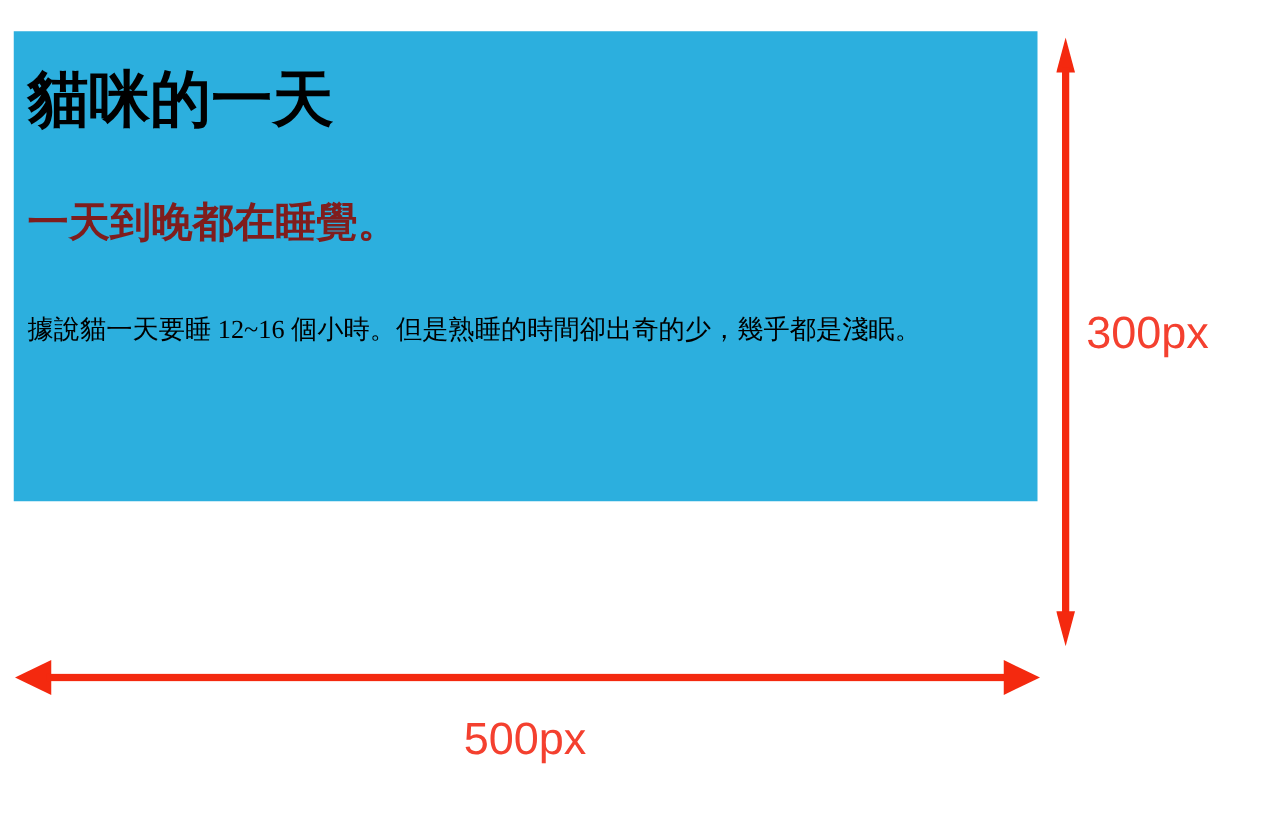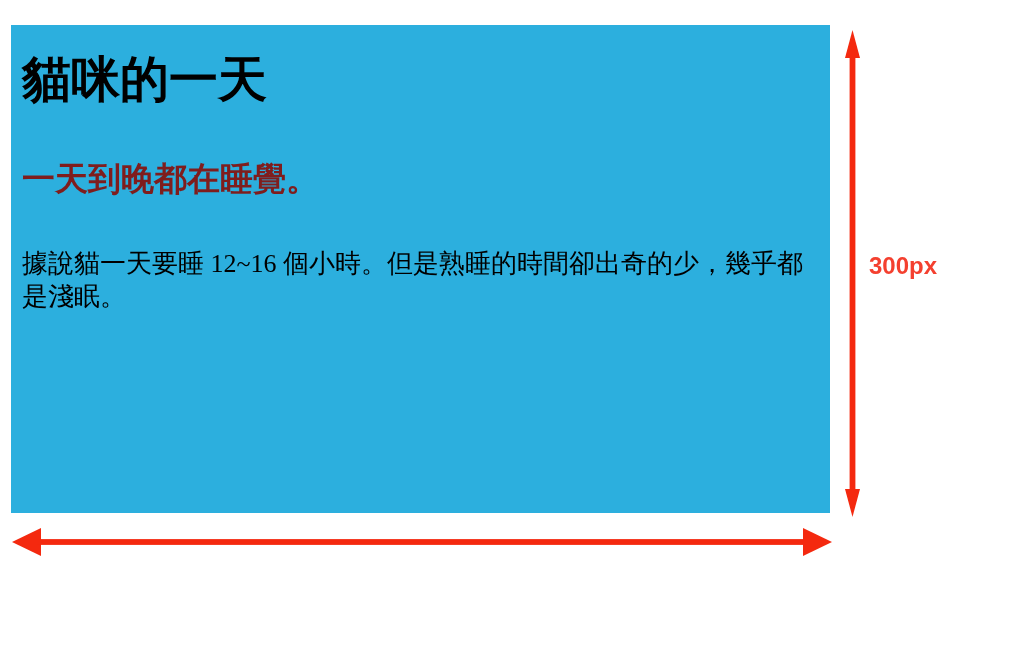--- a/index.html
+++ b/index.html
@@ -17,21 +17,21 @@
     overflow: hidden;
     font-family: "Liberation Serif", "DejaVu Serif", serif;
   }
 
   
   #content-box {
     position: absolute;
     left: 11px;
     top: 25px;
     width: 819px;
-    height: 488px;
+    height: 376px;
     background: #2CAFDE;
     box-sizing: border-box;
     padding: 0;
     overflow: hidden;
   }
 
   #box-title {
     margin: 0;
     padding: 0 8px;
     font-family: "Liberation Serif", "DejaVu Serif", serif;
@@ -58,21 +58,21 @@
     left: 3px;
     top: 134px;
     white-space: nowrap;
   }
 
   #box-paragraph {
     margin: 0;
     padding: 0 8px;
     font-family: "Liberation Serif", "DejaVu Serif", serif;
     font-weight: normal;
-    font-size: 26px;
+    font-size: 21px;
     line-height: 33px;
     color: #000000;
     position: absolute;
     left: 3px;
     top: 222px;
     width: 818px;
     box-sizing: border-box;
     text-align: left;
   }
 
@@ -89,22 +89,22 @@
     position: absolute;
     left: 12px;
     top: 528px;
     width: 820px;
     height: 28px;
   }
 
   .dim-label {
     position: absolute;
     font-family: "Liberation Sans", "DejaVu Sans", sans-serif;
-    font-weight: bold;
-    font-size: 24px;
+    font-weight: normal;
+    font-size: 36px;
     line-height: 34px;
     color: #F4402F;
     white-space: nowrap;
   }
 
   #label-height {
     left: 869px;
     top: 249px;
   }
 
@@ -133,14 +133,15 @@
   </svg>
 
   <div id="label-height" class="dim-label">300px</div>
 
   <svg class="dim-arrow-h" viewBox="0 0 820 28" preserveAspectRatio="none">
     <polygon points="0,14 29,0 29,28" fill="#F4290F"></polygon>
     <rect x="25" y="11.1" width="770" height="5.8" fill="#F4290F"></rect>
     <polygon points="820,14 791,0 791,28" fill="#F4290F"></polygon>
   </svg>
 
+  <div id="label-width" class="dim-label">500px</div>
 
 </div>
 
 </body></html>

